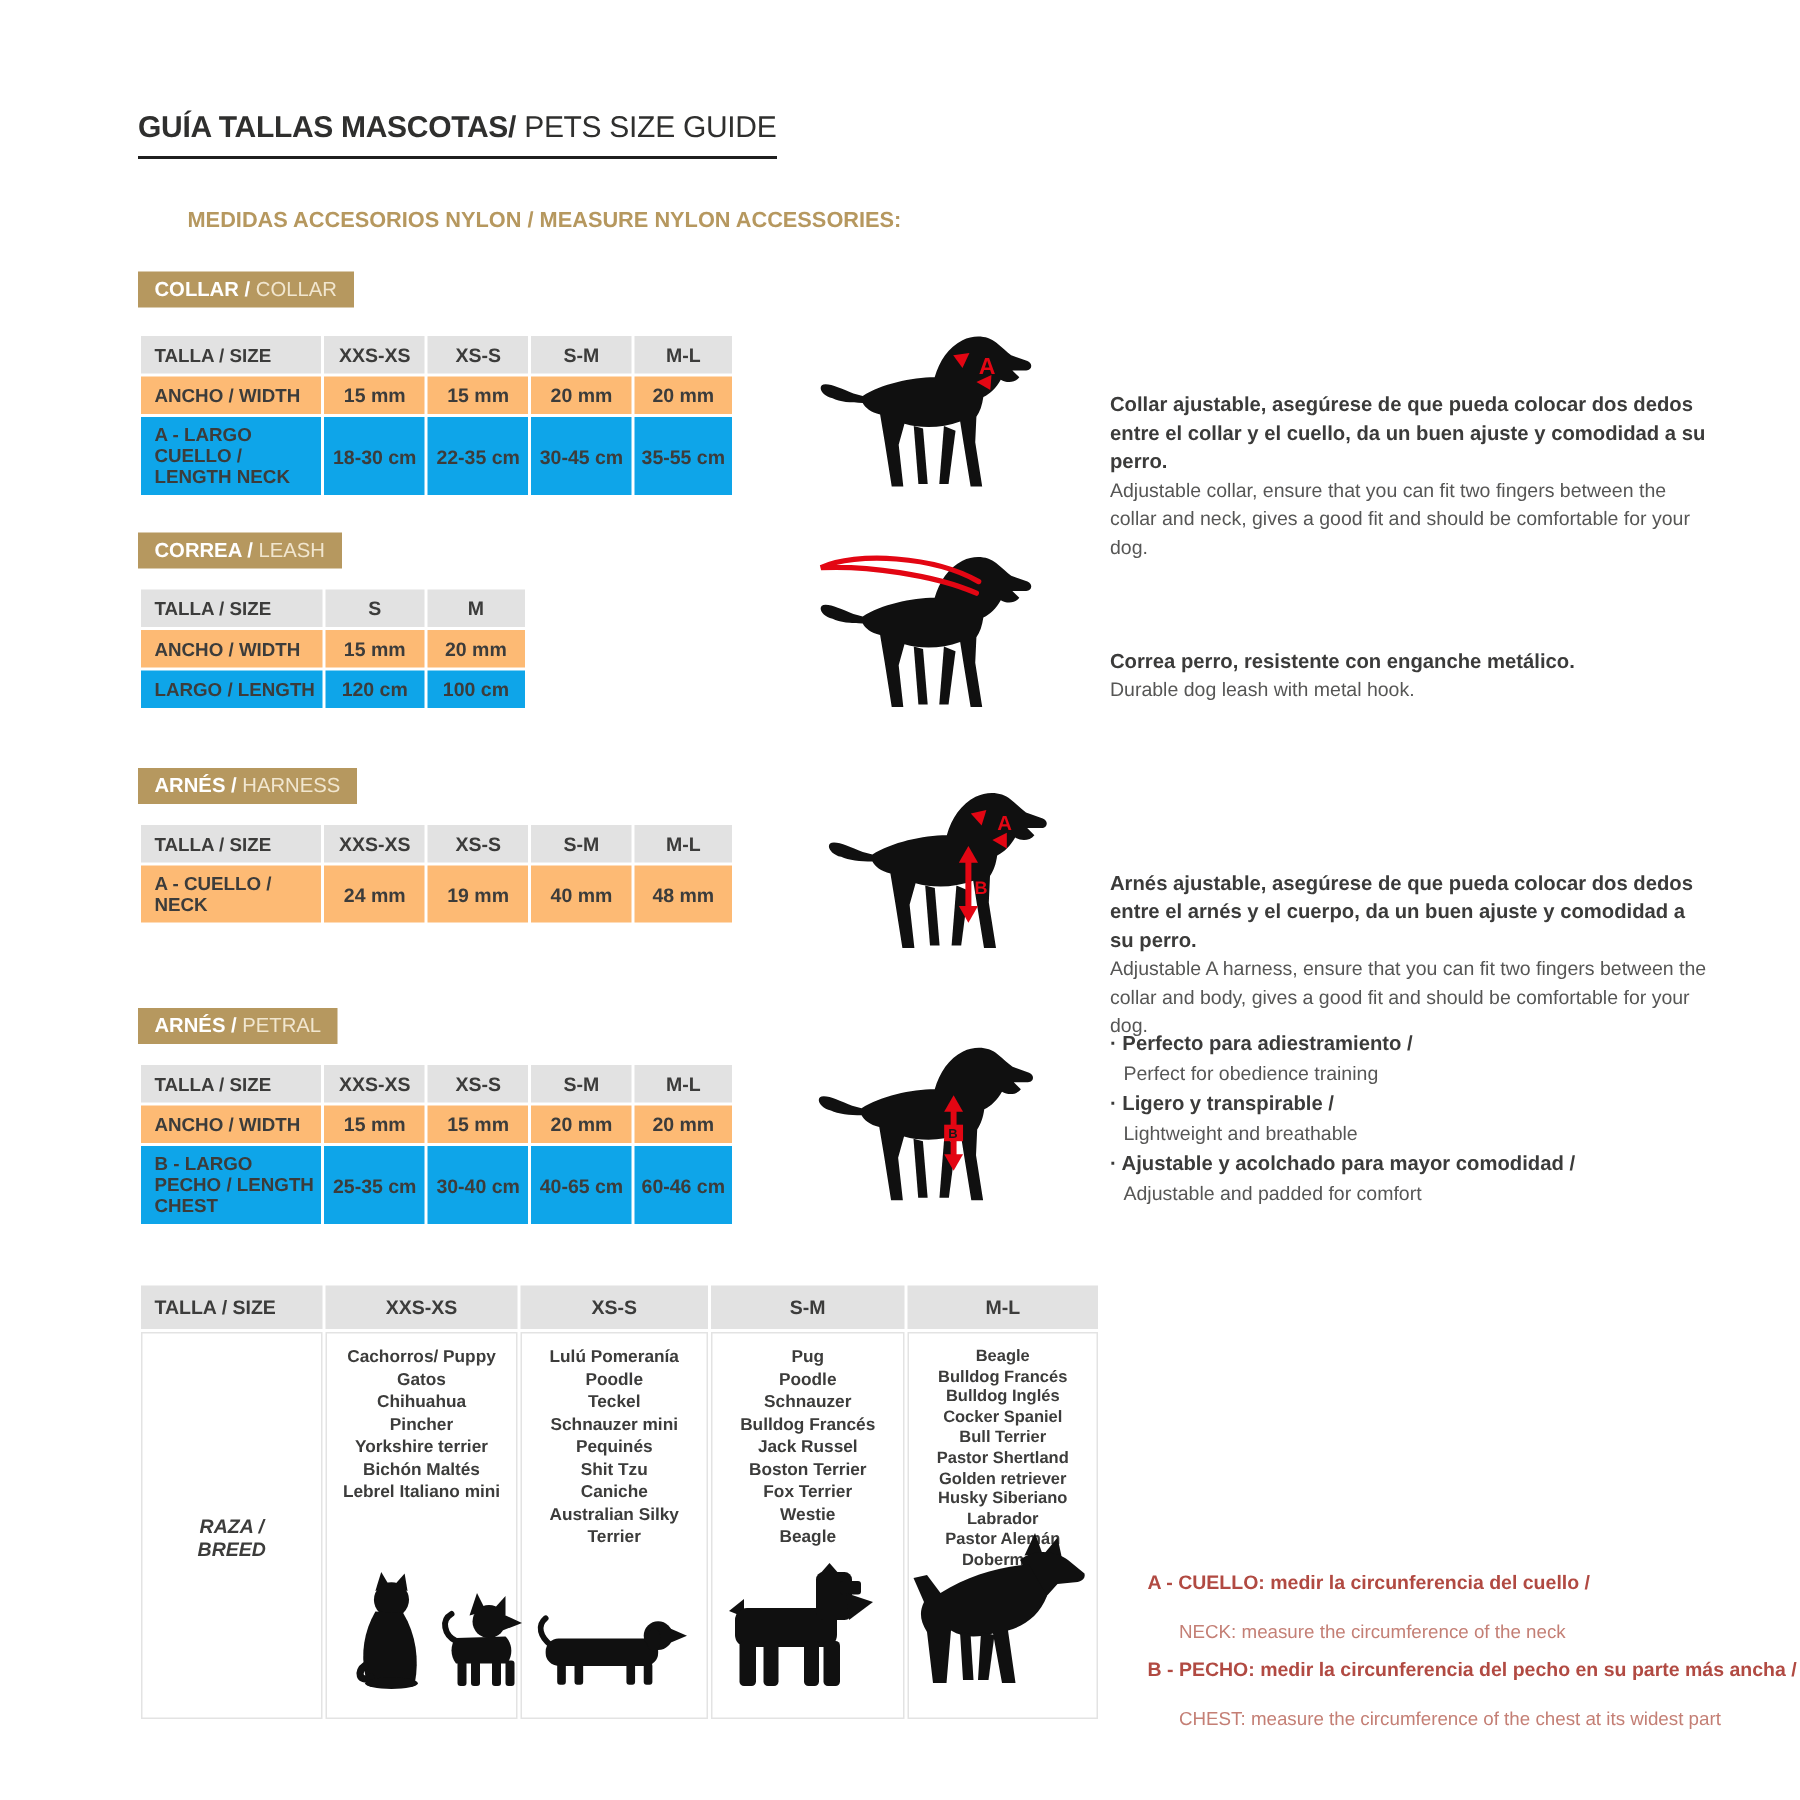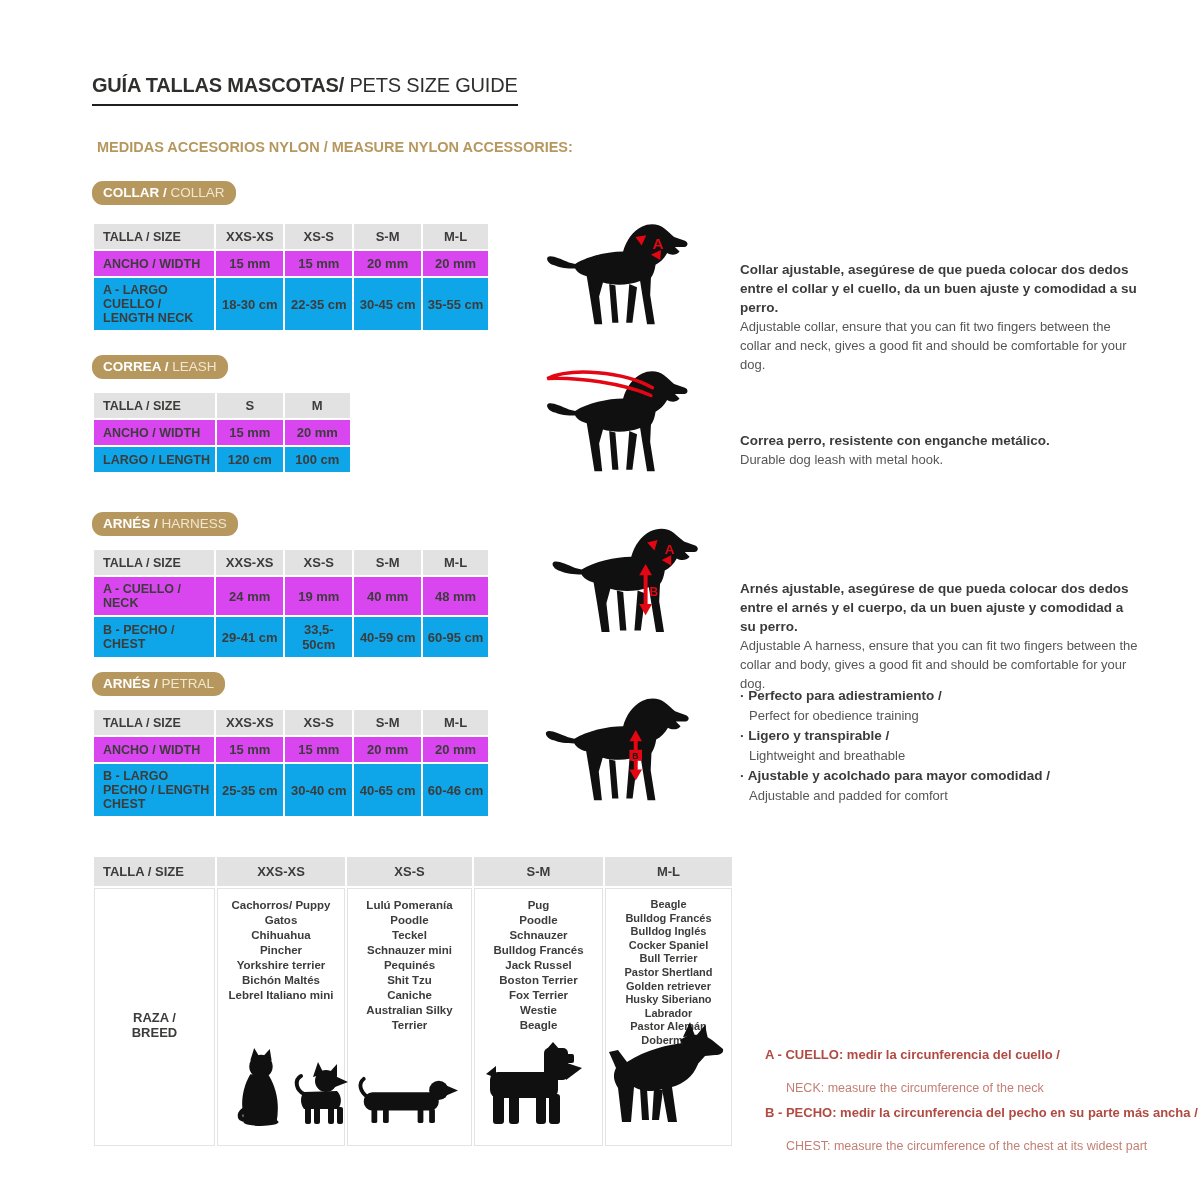--- a/index.html
+++ b/index.html
@@ -6,49 +6,49 @@
   .page{position:relative;width:1200px;height:1200px;background:#fff;
         font-family:"Liberation Sans",sans-serif;color:#3c3c3b;overflow:hidden;}
   .abs{position:absolute;}
 
   
   .title{left:92px;top:74px;font-size:20px;letter-spacing:-0.2px;
          border-bottom:2px solid #1f1f1f;padding-bottom:7px;color:#2f2f2e;white-space:nowrap;}
   .title .es{font-weight:bold;}
   .title .en{font-weight:normal;}
   .subtitle{left:97px;top:139px;font-size:14.5px;color:#b6985f;white-space:nowrap;}
-  .subtitle .es{font-weight:bold;}
+  .subtitle .es{font-weight:bold;margin-left:28px;}
   .subtitle .en{font-weight:bold;}
 
   
-  .badge{background:#b6985f;color:#fff;font-size:13.5px;padding:4px 11px 5px 11px;white-space:nowrap;border-radius:11px;}
+  .badge{background:#b6985f;color:#fff;font-size:13.5px;padding:4px 11px 5px 11px;white-space:nowrap;}
   .badge .b-es{font-weight:bold;}
   .badge .b-en{font-weight:normal;color:#f1e6cf;}
 
   
   table.tbl{position:absolute;border-collapse:separate;border-spacing:2px;}
   table.tbl td{text-align:center;font-weight:bold;font-size:13px;color:#3c3c3b;padding:5px 3px;}
   table.tbl td.lbl{text-align:left;padding-left:9px;font-size:12.5px;}
   table.tbl tr.r0 td{background:#e2e2e2;}
-  table.tbl tr.r1 td{background:#d946ef;}
+  table.tbl tr.r1 td{background:#fdba74;}
   table.tbl tr.r2 td{background:#0ea5e9;}
 
   
   .desc .d-es{font-weight:bold;font-size:13.5px;line-height:19px;color:#3b3b3a;margin-top:36px;}
   .desc .d-en{font-weight:normal;font-size:13px;line-height:19px;color:#565655;}
   .bullets .d-es{font-weight:bold;font-size:13.5px;line-height:20px;color:#3b3b3a;}
   .bullets .d-en{font-weight:normal;font-size:13px;line-height:20px;color:#565655;margin-left:9px;}
 
   
   table.breeds{position:absolute;left:92px;top:855px;border-collapse:separate;border-spacing:2px;}
   table.breeds td{font-size:13px;color:#3c3c3b;}
   table.breeds tr.hd td{background:#e2e2e2;font-weight:bold;text-align:center;padding:7px 4px;}
   table.breeds tr.hd td.lbl{text-align:left;padding-left:9px;}
   table.breeds tr.bd td{background:#fff;border:1px solid #e3e3e3;vertical-align:top;height:238px;padding-top:9px;}
-  table.breeds tr.bd td.raza{vertical-align:middle;text-align:center;font-weight:bold;padding-top:17px;}
+  table.breeds tr.bd td.raza{vertical-align:middle;text-align:center;font-weight:bold;padding-top:17px;font-style:italic;}
   .breedline{text-align:center;font-weight:bold;font-size:11.5px;line-height:15px;}
   .tight .breedline{font-size:11px;line-height:13.6px;}
 
   
   .notes .n-es{font-weight:bold;font-size:13px;line-height:18px;color:#b14a42;}
   .notes .n-en{font-weight:normal;font-size:12.5px;line-height:18px;color:#c47f75;margin-left:21px;margin-bottom:7px;margin-top:15px;}
 
   svg text.red-label{font-family:"Liberation Sans",sans-serif;font-weight:bold;fill:#e30613;}
   .red{fill:#e30613;}
 </style>
@@ -174,27 +174,20 @@
       <td>XS-S</td>
       <td>S-M</td>
       <td>M-L</td>
     </tr>
     <tr class="r1">
       <td class="lbl">A - CUELLO / NECK</td>
       <td>24 mm</td>
       <td>19 mm</td>
       <td>40 mm</td>
       <td>48 mm</td>
-    </tr>
-    <tr class="r2">
-      <td class="lbl">B - PECHO / CHEST</td>
-      <td>29-41 cm</td>
-      <td>33,5-50cm</td>
-      <td>40-59 cm</td>
-      <td>60-95 cm</td>
     </tr>
   </tbody>
     </table>
   <svg class="abs" style="left:543px;top:520px" width="170" height="120" viewBox="0 0 200 150">
     <use href="#dog-shape"></use>
     <path class="red" d="M124 28 l13 -3 l-4 13 z"></path>
     <path class="red" d="M142 50 l12 -6 l0 13 z"></path>
     <text class="red-label" x="146" y="42" font-size="17">A</text>
     <rect x="119.5" y="66" width="5" height="42" fill="#e30613"></rect>
     <path class="red" d="M122 55 l-8 14 h16 z"></path>

